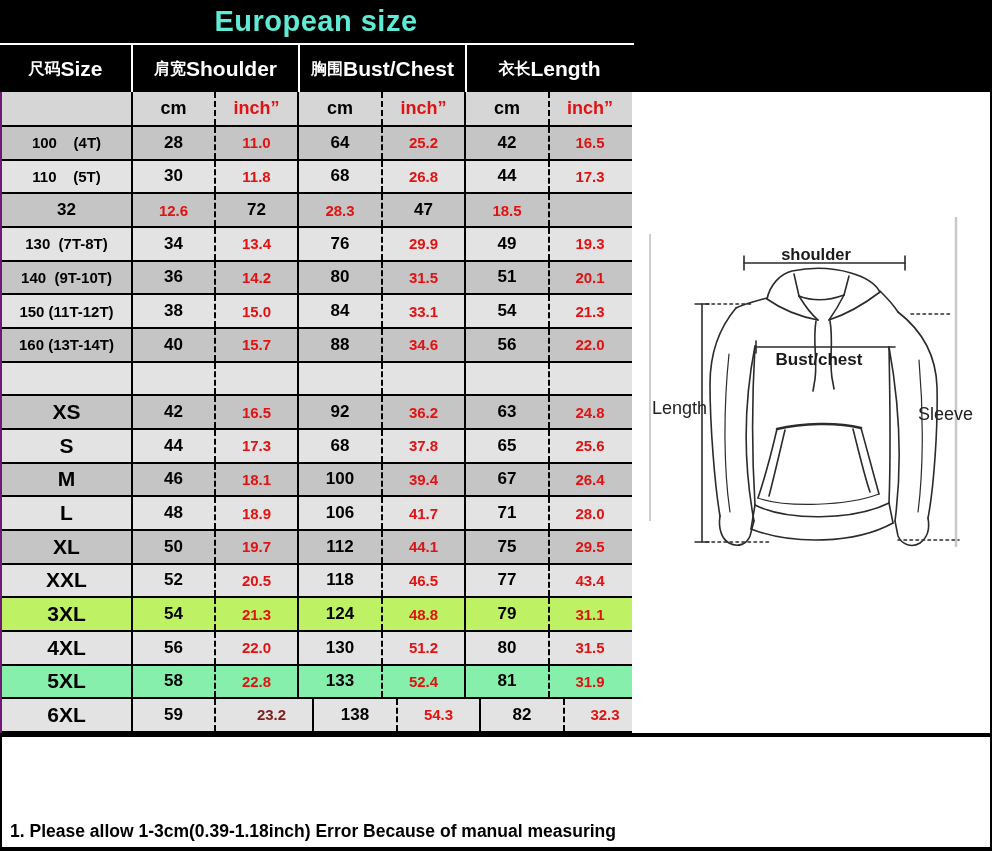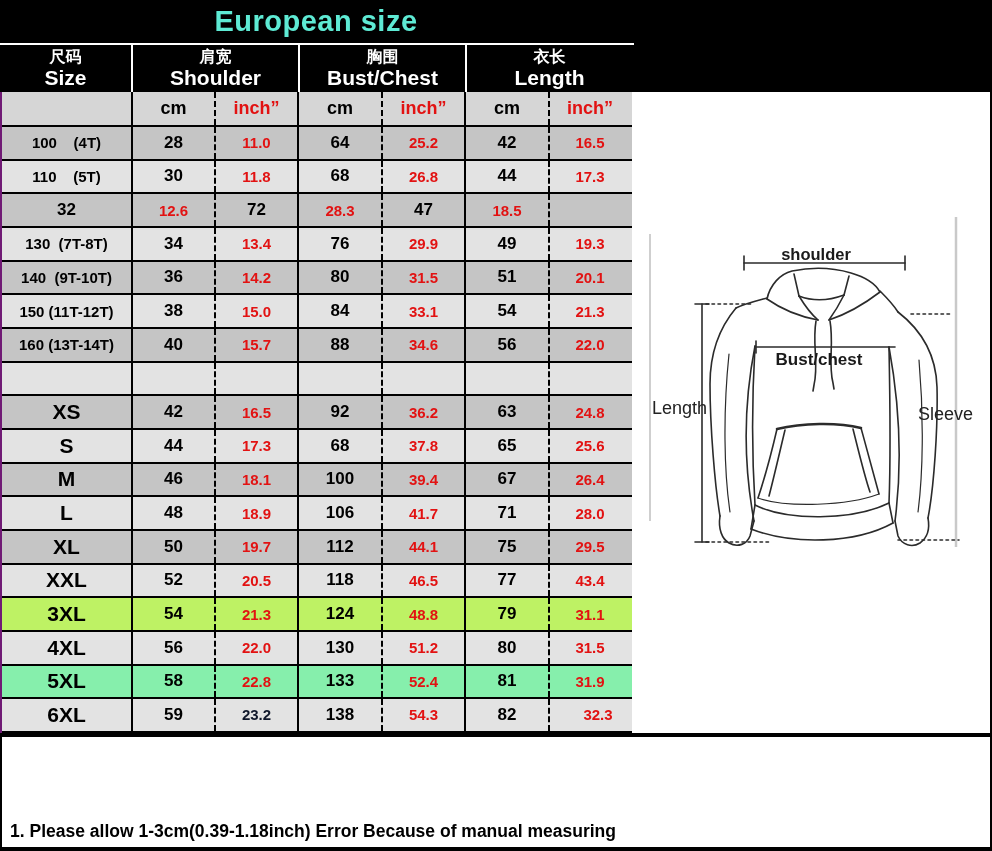--- a/index.html
+++ b/index.html
@@ -6,21 +6,21 @@
   .page{position:relative;width:992px;height:851px;background:#fff;overflow:hidden;
         font-family:"Liberation Sans",sans-serif;}
 
   
   .banner{position:absolute;left:0;top:0;width:992px;height:92px;background:#000;}
   .title{position:absolute;left:0;top:5px;width:632px;text-align:center;
          font-size:29px;font-weight:bold;letter-spacing:.5px;}
   .title-rule{position:absolute;left:0;top:43px;width:634px;height:2px;background:#fff;}
   .header-row{position:absolute;left:0;top:45px;width:632px;height:47px;display:flex;}
   .hcell{box-sizing:border-box;border-right:2px solid #fff;color:#fff;display:flex;
-         flex-direction:column;align-items:center;justify-content:center;
+         flex-direction:row;align-items:center;justify-content:center;
          line-height:1.12;font-weight:bold;}
   .hcell:last-child{border-right:none;}
   .hcell .zh{font-size:16px;}
   .hcell .en{font-size:21px;}
   .hs{width:133px;} .hg{flex:1;}
 
   
   .tbody{position:absolute;left:0;top:92px;width:692px;box-sizing:border-box;
          border-left:2px solid #701a75;border-right:2px solid #000;text-align:right;}
   .trow{display:flex;box-sizing:border-box;border-bottom:2px solid #000;height:33.67px;}
@@ -238,25 +238,25 @@
         <div class="td cm">58</div>
         <div class="td in" style="color: rgb(226, 18, 18);">22.8</div>
         <div class="td cm">133</div>
         <div class="td in" style="color: rgb(226, 18, 18);">52.4</div>
         <div class="td cm">81</div>
         <div class="td in" style="color: rgb(226, 18, 18);">31.9</div>
       </div>
       <div class="trow" style="background: rgb(227, 227, 227);">
         <div class="td lab adult">6XL</div>
         <div class="td cm">59</div>
-        <div class="td in" style="color: #0f172a;">23.2</div>
+        <div class="td in" style="color: #7f1d1d; margin-left: 15px;">23.2</div>
         <div class="td cm">138</div>
         <div class="td in" style="color: rgb(226, 18, 18);">54.3</div>
         <div class="td cm">82</div>
-        <div class="td in" style="color: rgb(226, 18, 18); margin-left: 8px;">32.3</div>
+        <div class="td in" style="color: rgb(226, 18, 18);">32.3</div>
       </div>
     </div>
 
   <div class="diagram">
     <svg width="360" height="641" viewBox="0 0 360 641">
 
       <path d="M18,142 V429" stroke="#cfcfcf" stroke-width="2" fill="none"></path>
       <path d="M324,125 V455" stroke="#c9c9c9" stroke-width="2.5" fill="none"></path>
 
       <g stroke="#2b2b2b" stroke-width="1.6" fill="none" stroke-linecap="round" stroke-linejoin="round">

